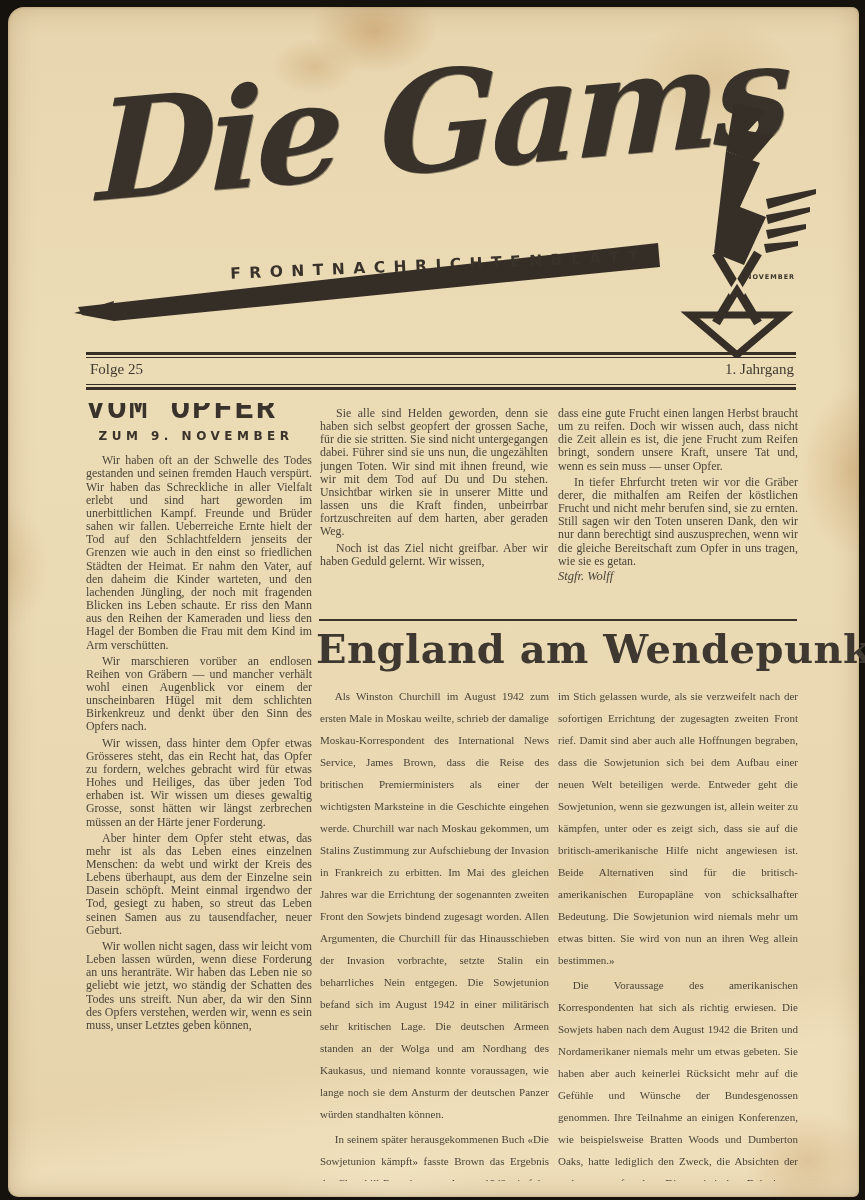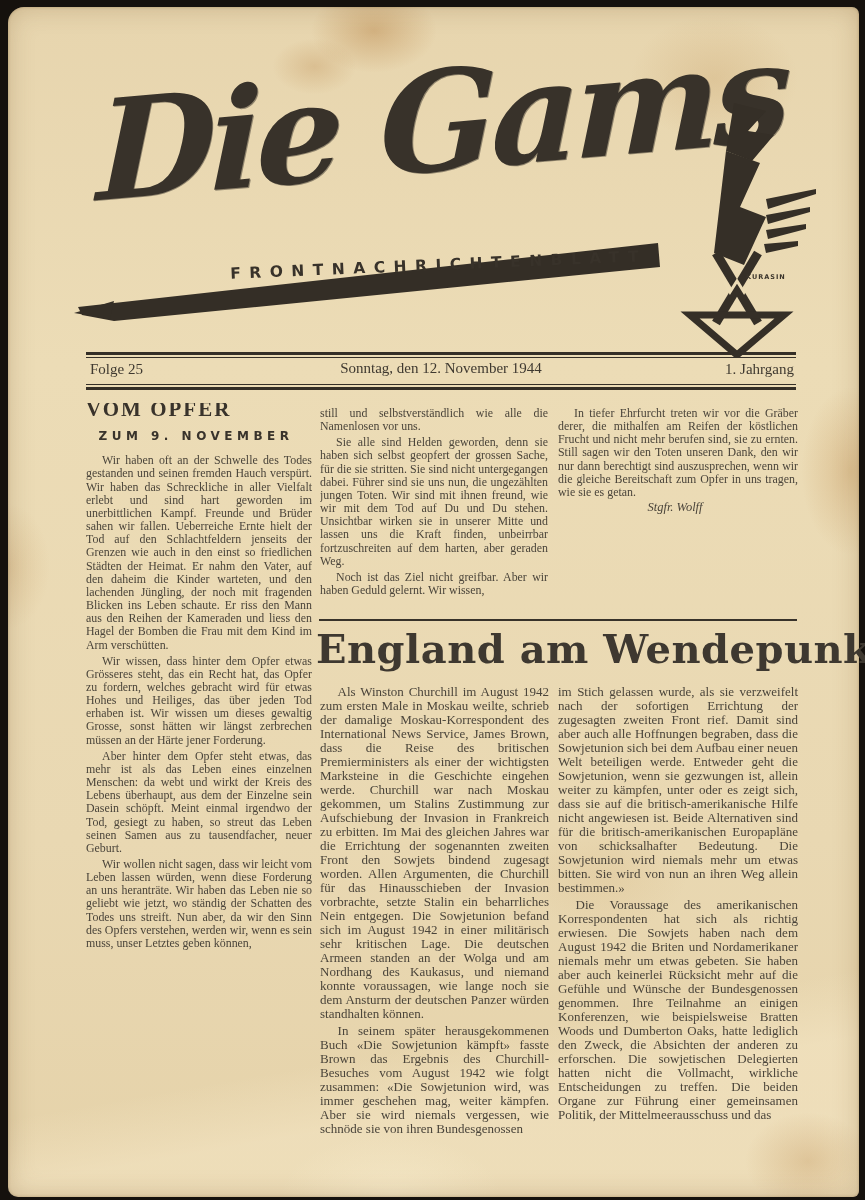--- a/index.html
+++ b/index.html
@@ -47,31 +47,31 @@
   }
   .dl-issue{position:absolute;left:4px;top:1px;}
   .dl-date{position:absolute;left:0;right:0;top:0;text-align:center;}
   .dl-vol{position:absolute;right:2px;top:1px;}
   
   .col{position:absolute;text-align:justify;color:#4a443a;}
   .col p{margin:0;text-indent:1.35em;}
   .col p + p{margin-top:3px;}
   .col p.cont{text-indent:0;}
   .a1{font-size:11.9px;line-height:13.15px;}
-  .a2{font-size:13px;line-height:14px;}
+  .a2{font-size:11px;line-height:22px;}
   .vo-title{
-    font-family:Liberation Serif, serif;font-weight:bold;font-size:21px;
+    font-family:Liberation Mono, monospace;font-weight:bold;font-size:32px;
     letter-spacing:2px;color:#39332b;white-space:nowrap;transform:scaleY(1.04);
   }
   .vo-sub{
     font-family:"DejaVu Sans",sans-serif;font-weight:bold;font-size:12px;
     letter-spacing:4.5px;color:#39332b;text-align:center;width:220px;margin-top:14px;
   }
   .vo-body{margin-top:11px;}
-  .sig-line{text-align:center;font-style:italic;margin-top:2px;padding-right:6px;font-size:12.5px;}
+  .sig-line{text-align:left;font-style:italic;margin-top:2px;padding-right:6px;font-size:12.5px;}
   .eng-rule{position:absolute;left:311px;top:612px;width:478px;height:2px;background:#38322a;}
   .eng-title{
     position:absolute;left:308px;top:618px;width:484px;text-align:center;
     font-family:"DejaVu Serif",serif;font-weight:bold;font-size:40px;color:#3e3830;
     letter-spacing:0.5px;white-space:nowrap;
   }
 </style>
 </head>
 <body>
 
@@ -96,50 +96,50 @@
       <polygon points="128,112 172,104 172,109 130,121" fill="#352f27"></polygon>
       <polygon points="128,127 168,121 168,126 130,136" fill="#352f27"></polygon>
       <polygon points="126,141 160,138 160,143 128,150" fill="#352f27"></polygon>
 
       <path d="M78,150 L120,220" stroke="#352f27" stroke-width="9" fill="none"></path>
       <path d="M120,150 L78,220" stroke="#352f27" stroke-width="9" fill="none"></path>
       <path d="M86,178 l6,11 l7,-11 l7,11 l6,-11" stroke="#ecdcb6" stroke-width="3" fill="none"></path>
 
       <polygon points="52,212 146,212 99,252" fill="none" stroke="#352f27" stroke-width="7"></polygon>
     </svg>
-    <div class="emblem-sig">KURASIN</div>
+    <div class="emblem-sig">NOVEMBER</div>
 
     <div class="rule" style="top:345px;height:3px;"></div>
     <div class="rule" style="top:350px;height:1px;"></div>
     <div class="dl-row">
       <span class="dl-issue">Folge 25</span>
-      <span class="dl-date">Sonntag, den 12. November 1944</span>
       <span class="dl-vol">1. Jahrgang</span>
     </div>
     <div class="rule" style="top:377px;height:1px;"></div>
     <div class="rule" style="top:380px;height:3px;"></div>
 
     <div class="col a1" style="left:78px;top:396px;width:226px;height:726px;overflow:hidden;">
       <div class="vo-title">VOM OPFER</div>
       <div class="vo-sub">ZUM 9. NOVEMBER</div>
       <div class="vo-body">
         <p>Wir haben oft an der Schwelle des Todes gestanden und seinen fremden Hauch verspürt. Wir haben das Schreckliche in aller Vielfalt erlebt und sind hart geworden im unerbittlichen Kampf. Freunde und Brüder sahen wir fallen. Ueberreiche Ernte hielt der Tod auf den Schlachtfeldern jenseits der Grenzen wie auch in den einst so friedlichen Städten der Heimat. Er nahm den Vater, auf den daheim die Kinder warteten, und den lachenden Jüngling, der noch mit fragenden Blicken ins Leben schaute. Er riss den Mann aus den Reihen der Kameraden und liess den Hagel der Bomben die Frau mit dem Kind im Arm verschütten.</p>
+        <p>Wir marschieren vorüber an endlosen Reihen von Gräbern — und mancher verhält wohl einen Augenblick vor einem der unscheinbaren Hügel mit dem schlichten Birkenkreuz und denkt über den Sinn des Opfers nach.</p>
         <p>Wir wissen, dass hinter dem Opfer etwas Grösseres steht, das ein Recht hat, das Opfer zu fordern, welches gebracht wird für etwas Hohes und Heiliges, das über jeden Tod erhaben ist. Wir wissen um dieses gewaltig Grosse, sonst hätten wir längst zerbrechen müssen an der Härte jener Forderung.</p>
         <p>Aber hinter dem Opfer steht etwas, das mehr ist als das Leben eines einzelnen Menschen: da webt und wirkt der Kreis des Lebens überhaupt, aus dem der Einzelne sein Dasein schöpft. Meint einmal irgendwo der Tod, gesiegt zu haben, so streut das Leben seinen Samen aus zu tausendfacher, neuer Geburt.</p>
         <p>Wir wollen nicht sagen, dass wir leicht vom Leben lassen würden, wenn diese Forderung an uns heranträte. Wir haben das Leben nie so geliebt wie jetzt, wo ständig der Schatten des Todes uns streift. Nun aber, da wir den Sinn des Opfers verstehen, werden wir, wenn es sein muss, unser Letztes geben können,</p>
       </div>
     </div>
 
     <div class="col a1" style="left:312px;top:400px;width:228px;height:208px;overflow:hidden;">
-      <p class="cont">still und selbstverständlich wie alle die Namenlosen vor uns.</p>
       <p>Sie alle sind Helden geworden, denn sie haben sich selbst geopfert der grossen Sache, für die sie stritten. Sie sind nicht untergegangen dabei. Führer sind sie uns nun, die ungezählten jungen Toten. Wir sind mit ihnen freund, wie wir mit dem Tod auf Du und Du stehen. Unsichtbar wirken sie in unserer Mitte und lassen uns die Kraft finden, unbeirrbar fortzuschreiten auf dem harten, aber geraden Weg.</p>
       <p>Noch ist das Ziel nicht greifbar. Aber wir haben Geduld gelernt. Wir wissen,</p>
     </div>
 
     <div class="col a1" style="left:550px;top:400px;width:240px;height:212px;overflow:hidden;">
+      <p class="cont">dass eine gute Frucht einen langen Herbst braucht um zu reifen. Doch wir wissen auch, dass nicht die Zeit allein es ist, die jene Frucht zum Reifen bringt, sondern unsere Kraft, unsere Tat und, wenn es sein muss — unser Opfer.</p>
       <p>In tiefer Ehrfurcht treten wir vor die Gräber derer, die mithalfen am Reifen der köstlichen Frucht und nicht mehr berufen sind, sie zu ernten. Still sagen wir den Toten unseren Dank, den wir nur dann berechtigt sind auszusprechen, wenn wir die gleiche Bereitschaft zum Opfer in uns tragen, wie sie es getan.</p>
       <div class="sig-line">Stgfr. Wolff</div>
     </div>
 
     <div class="eng-rule"></div>
     <div class="eng-title">England am Wendepunkt</div>
 
     <div class="col a2" style="left:312px;top:678px;width:229px;height:496px;overflow:hidden;">
       <p>Als Winston Churchill im August 1942 zum ersten Male in Moskau weilte, schrieb der damalige Moskau-Korrespondent des International News Service, James Brown, dass die Reise des britischen Premierministers als einer der wichtigsten Marksteine in die Geschichte eingehen werde. Churchill war nach Moskau gekommen, um Stalins Zustimmung zur Aufschiebung der Invasion in Frankreich zu erbitten. Im Mai des gleichen Jahres war die Errichtung der sogenannten zweiten Front den Sowjets bindend zugesagt worden. Allen Argumenten, die Churchill für das Hinausschieben der Invasion vorbrachte, setzte Stalin ein beharrliches Nein entgegen. Die Sowjetunion befand sich im August 1942 in einer militärisch sehr kritischen Lage. Die deutschen Armeen standen an der Wolga und am Nordhang des Kaukasus, und niemand konnte voraussagen, wie lange noch sie dem Ansturm der deutschen Panzer würden standhalten können.</p>
       <p>In seinem später herausgekommenen Buch «Die Sowjetunion kämpft» fasste Brown das Ergebnis des Churchill-Besuches vom August 1942 wie folgt zusammen: «Die Sowjetunion wird, was immer geschehen mag, weiter kämpfen. Aber sie wird niemals vergessen, wie schnöde sie von ihren Bundesgenossen</p>

